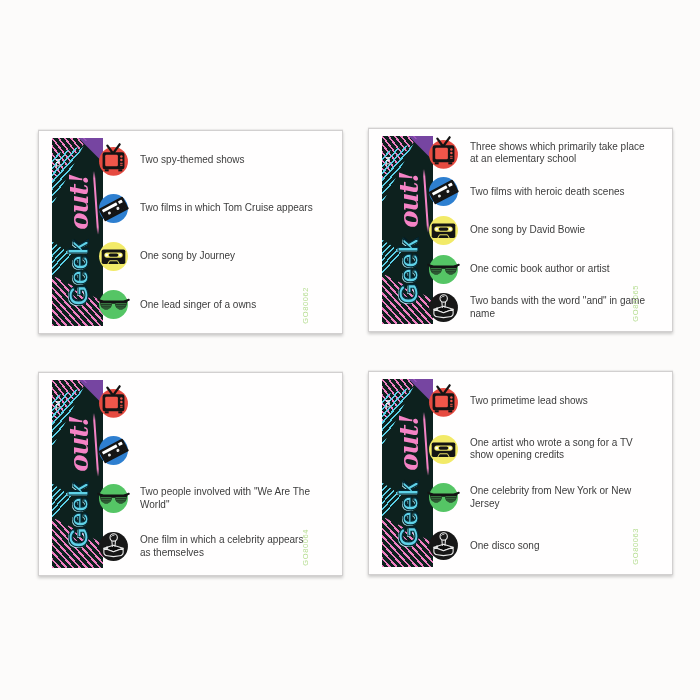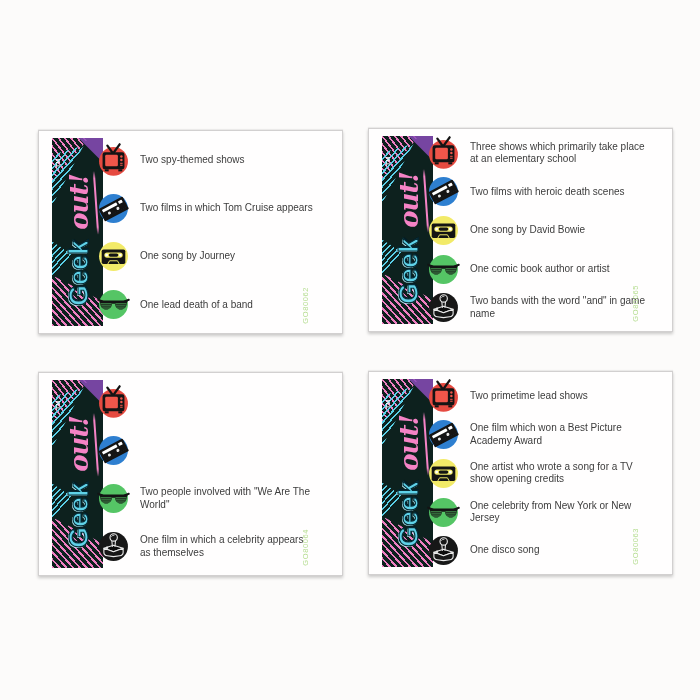--- a/index.html
+++ b/index.html
@@ -162,21 +162,21 @@
       <div class="row">
         <svg class="icn">
             <use href="#sym-cassette"></use>
           </svg>
         <div class="prompt">One song by Journey</div>
       </div>
       <div class="row">
         <svg class="icn">
             <use href="#sym-shades"></use>
           </svg>
-        <div class="prompt">One lead death of a band</div>
+        <div class="prompt">One lead singer of a owns</div>
       </div>
     </div>
     <span class="code">GO80062</span>
   </div>
 
   <div class="card tr">
     <div class="logo">
       <div class="stripe s-pink-top"></div>
       <div class="stripe s-purple-top"></div>
       <div class="stripe s-cyan-mid"></div>
@@ -276,27 +276,20 @@
     </div>
     <div class="rows">
       <div class="row">
         <svg class="icn">
             <use href="#sym-tv"></use>
           </svg>
         <div class="prompt">Two primetime lead shows</div>
       </div>
       <div class="row">
         <svg class="icn">
-            <use href="#sym-vhs"></use>
-          </svg>
-        <div class="prompt">One film which won a Best Picture
-Academy Award</div>
-      </div>
-      <div class="row">
-        <svg class="icn">
             <use href="#sym-cassette"></use>
           </svg>
         <div class="prompt">One artist who wrote a song for a TV
 show opening credits</div>
       </div>
       <div class="row">
         <svg class="icn">
             <use href="#sym-shades"></use>
           </svg>
         <div class="prompt">One celebrity from New York or New Jersey</div>

